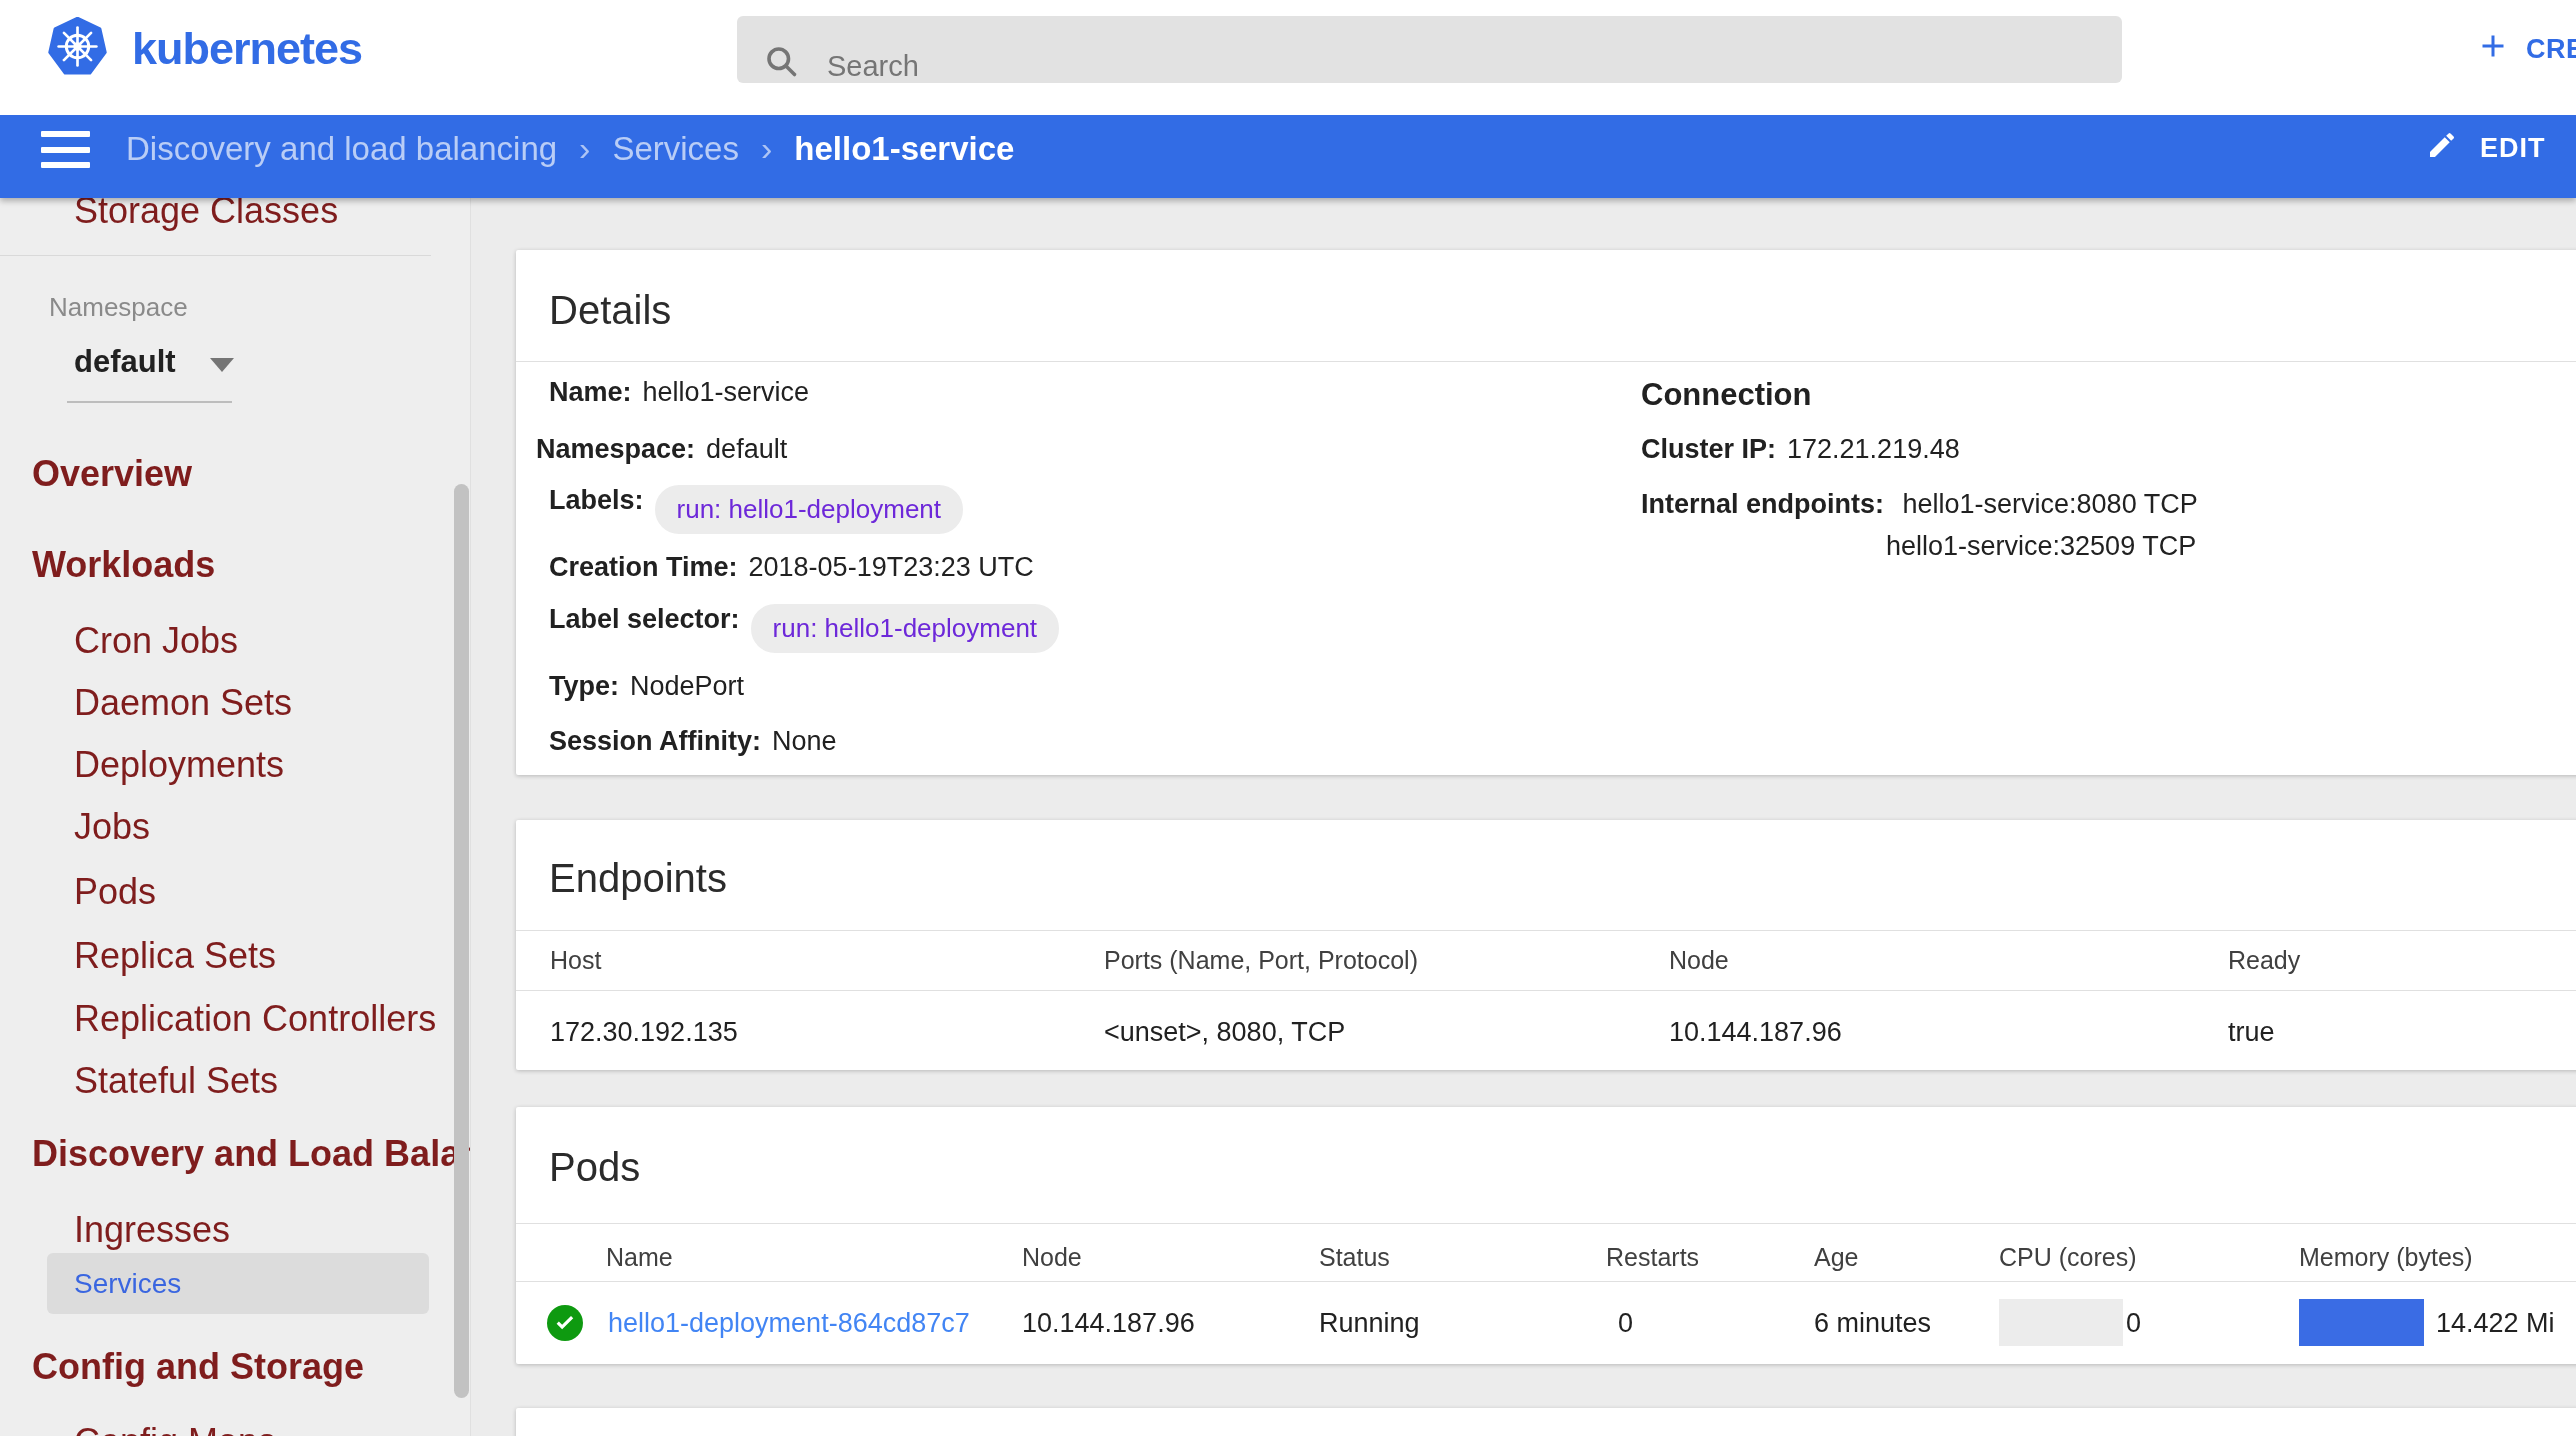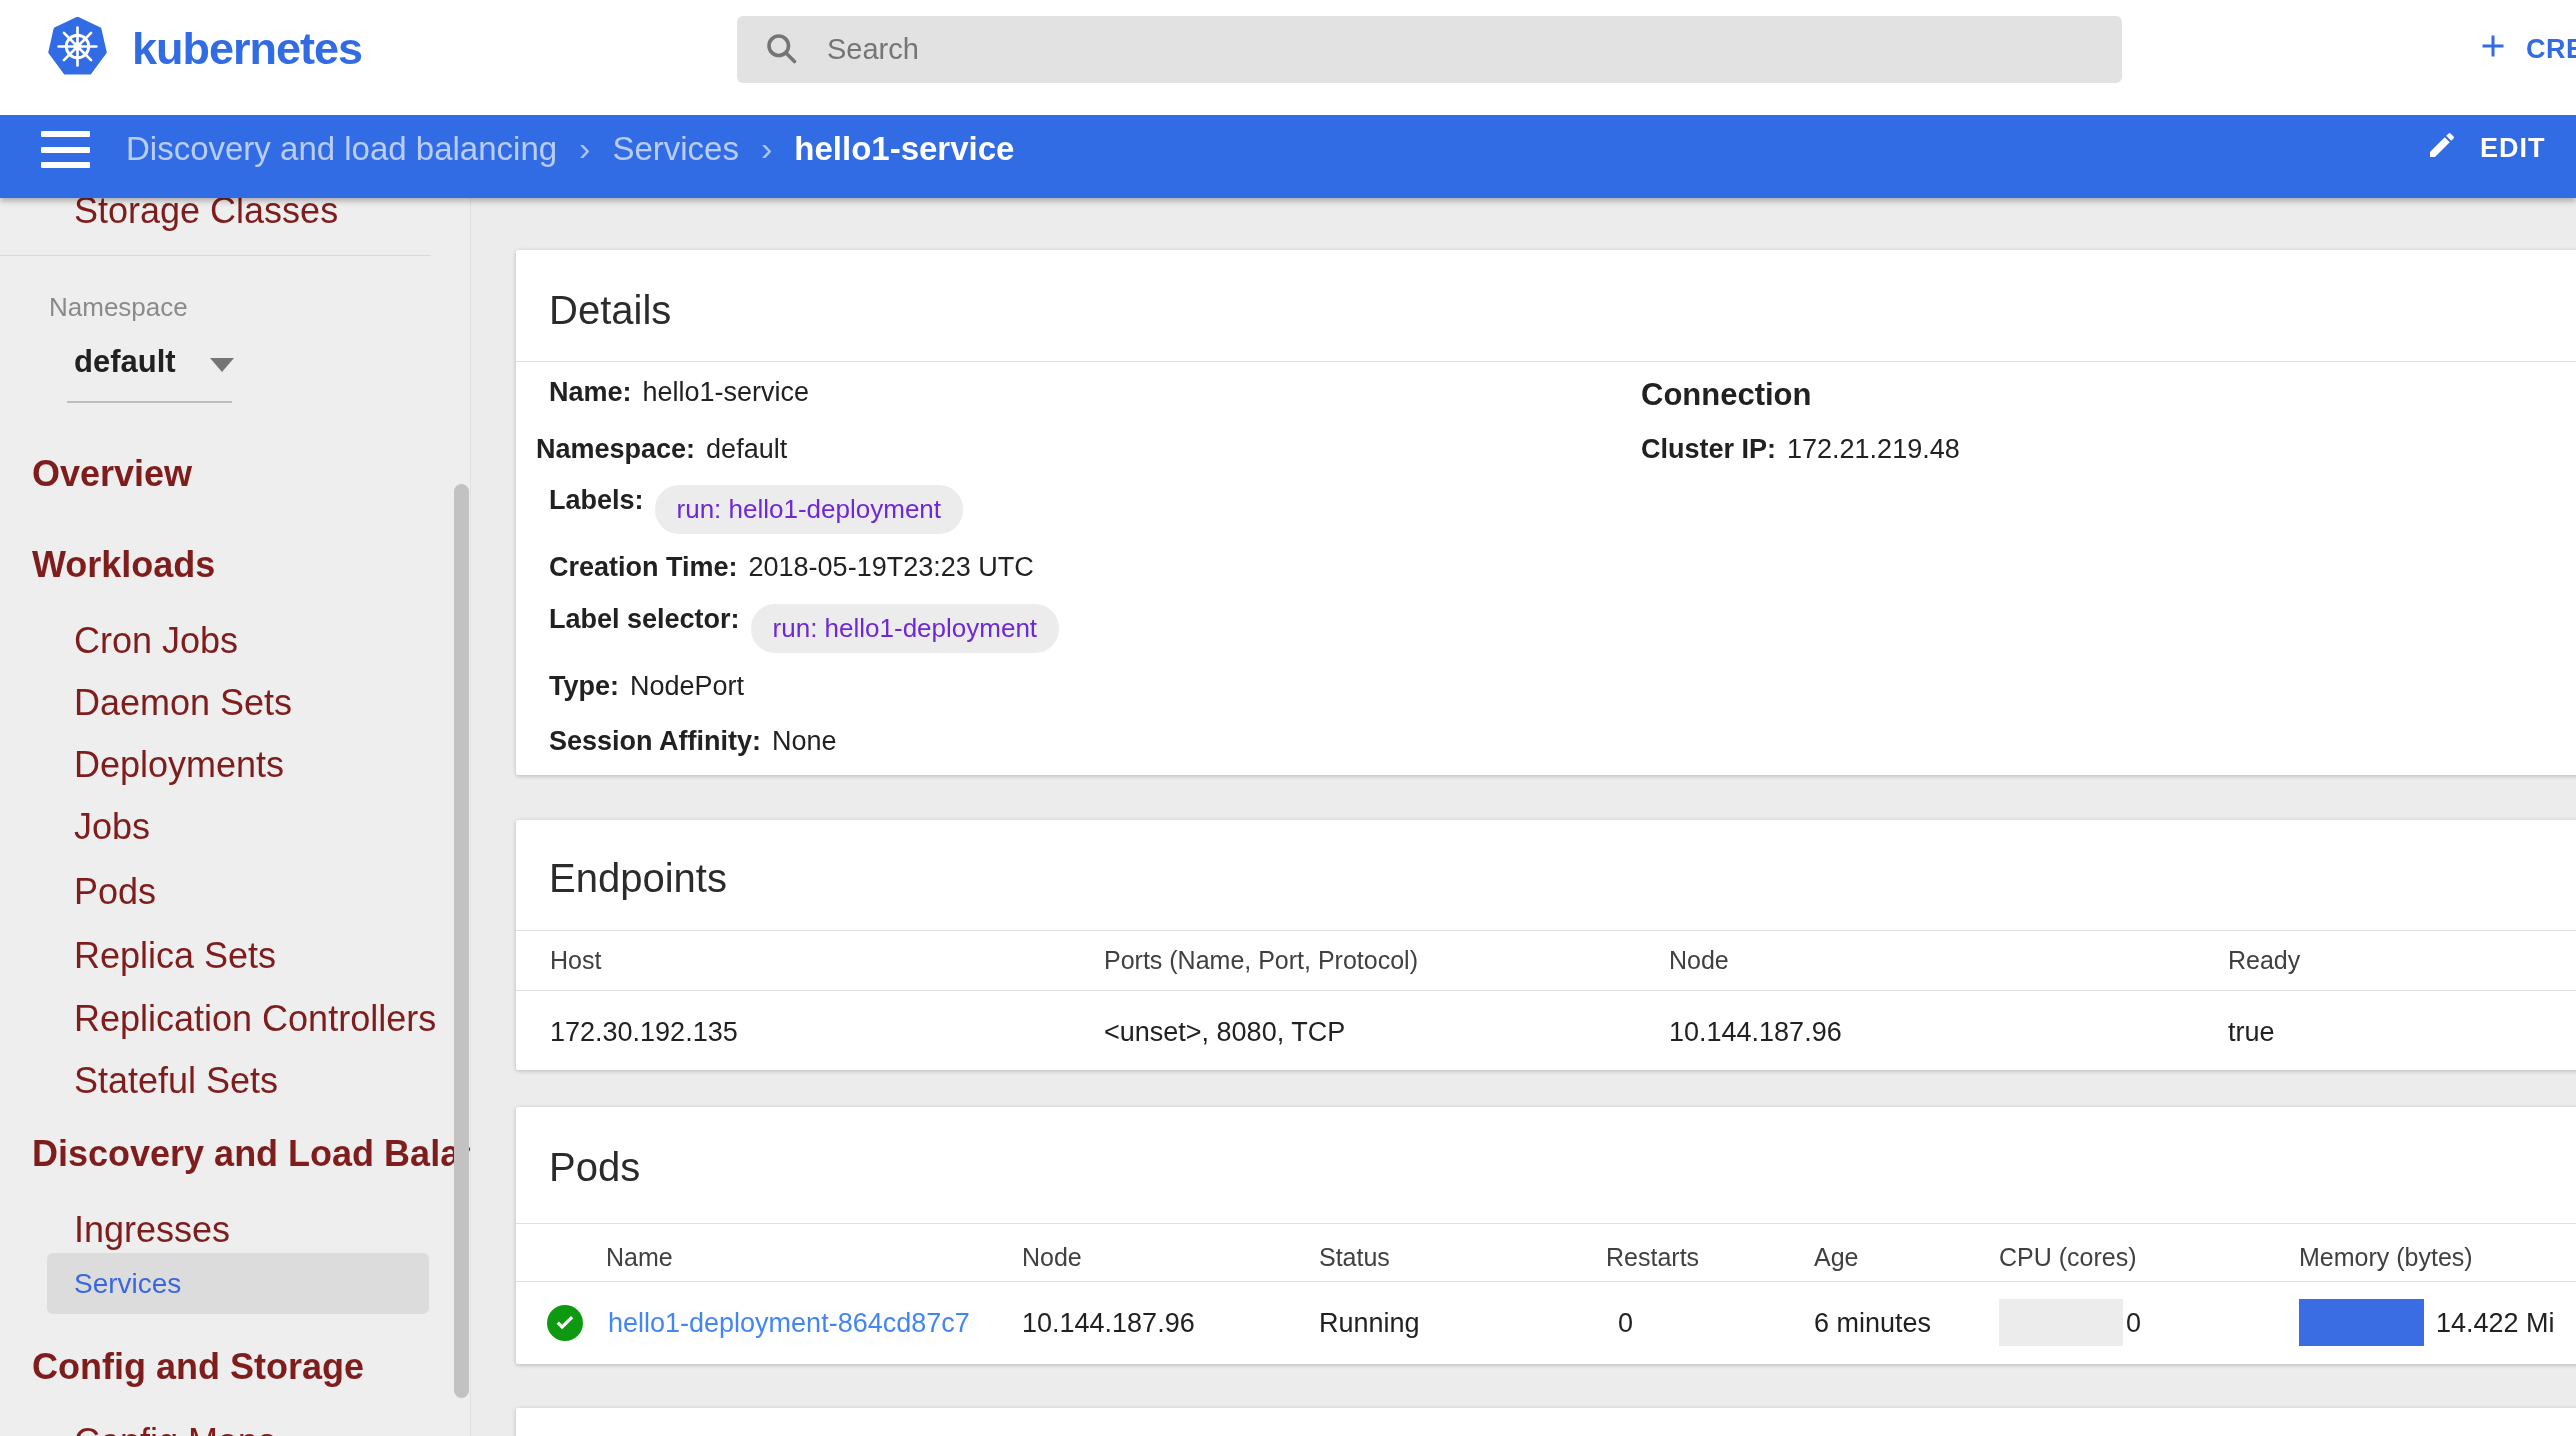--- a/index.html
+++ b/index.html
@@ -3,21 +3,21 @@
 <meta charset="utf-8">
 <style>
   * { margin:0; padding:0; box-sizing:border-box; }
   html,body { width:2576px; height:1436px; overflow:hidden; }
   body { font-family:"Liberation Sans", sans-serif; background:#ececec; color:#212121; position:relative; }
 
   
   .top-header { position:absolute; left:0; top:0; width:2576px; height:115px; background:#ffffff; z-index:6; }
   .logo { position:absolute; left:47px; top:17px; height:63px; display:flex; align-items:center; gap:24px; cursor:pointer; }
   .wordmark { font-size:45px; font-weight:bold; color:#326ce5; letter-spacing:-1px; }
-  .search-bar { position:absolute; left:737px; top:16px; width:1385px; height:67px; background:#e2e2e2; border-radius:6px; display:flex; align-items:center; padding:11px 26px; }
+  .search-bar { position:absolute; left:737px; top:16px; width:1385px; height:67px; background:#e2e2e2; border-radius:6px; display:flex; align-items:flex-end; padding:0 26px; }
   .search-bar svg { flex:0 0 auto; }
   .search-input { background:transparent; border:none; outline:none; font-family:inherit; font-size:29px; color:#555; margin-left:28px; width:1235px; }
   .search-input::placeholder { color:#757575; opacity:1; }
   .create-btn { position:absolute; left:2475px; top:0; height:99px; display:flex; align-items:center; gap:15px; color:#326ce5; font-size:27px; font-weight:bold; letter-spacing:0.5px; white-space:nowrap; cursor:pointer; }
 
   
   .app-bar { position:absolute; left:0; top:99px; width:2576px; height:99px; background:#326ce5; z-index:5; box-shadow:0 3px 6px rgba(0,0,0,.28); }
   .hamburger { position:absolute; left:41px; top:32px; width:49px; height:37px; display:flex; flex-direction:column; justify-content:space-between; cursor:pointer; }
   .hamburger i { display:block; height:6px; background:#fff; border-radius:1px; }
   .breadcrumb { position:absolute; left:126px; top:0; height:99px; display:flex; align-items:center; font-size:33px; white-space:nowrap; }
@@ -203,20 +203,27 @@
     <div class="d-row" style="left:33px; top:476px">
       <span class="lbl">Session Affinity:</span>
       <span>None</span>
     </div>
 
     <div class="conn-title">Connection</div>
     <div class="d-row" style="left:1125px; top:184px">
       <span class="lbl">Cluster IP:</span>
       <span>172.21.219.48</span>
     </div>
+    <div style="position:absolute; left:1125px; top:239px; font-size:27px">
+      <div>
+        <span class="lbl" style="font-weight:bold; margin-right:11px">Internal endpoints:</span>
+        <span>hello1-service:8080 TCP</span>
+      </div>
+      <div class="endpoint-line2">hello1-service:32509 TCP</div>
+    </div>
   </section>
 
   <section class="card" id="card-endpoints">
     <div class="card-title" style="top:36px">Endpoints</div>
     <div class="hdiv" style="top:110px"></div>
 
     <span class="th" style="left:34px;  top:126px">Host</span>
     <span class="th" style="left:588px; top:126px">Ports (Name, Port, Protocol)</span>
     <span class="th" style="left:1153px;top:126px">Node</span>
     <span class="th" style="left:1712px;top:126px">Ready</span>

